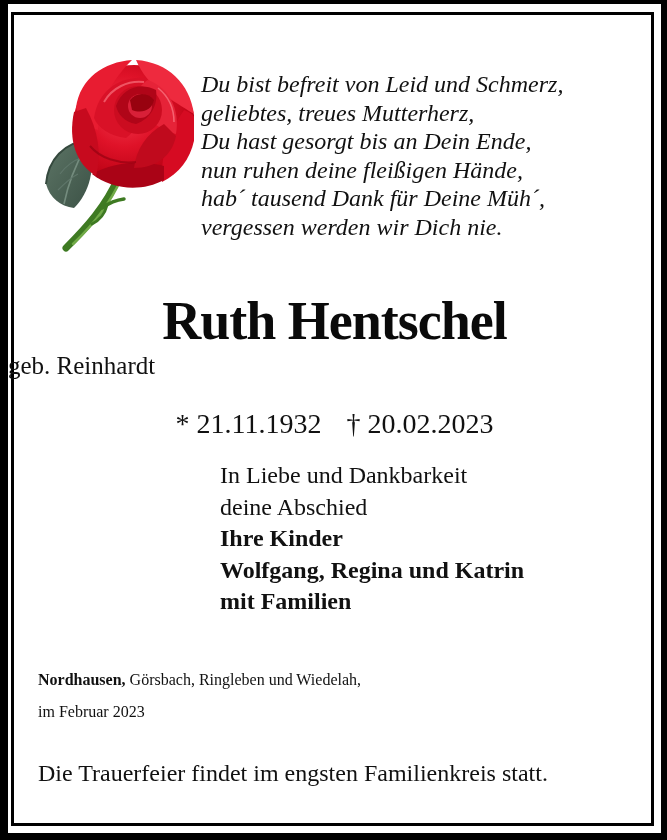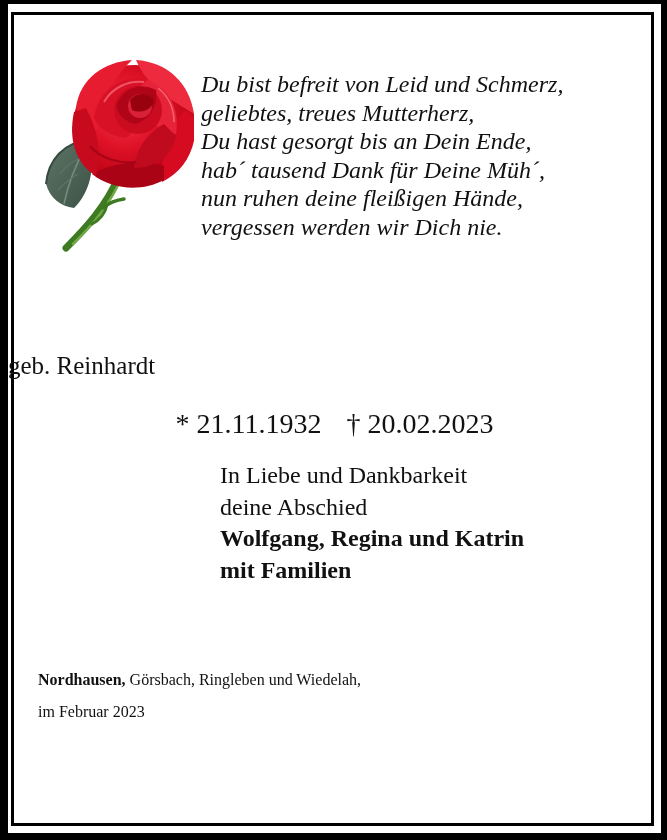--- a/index.html
+++ b/index.html
@@ -158,39 +158,42 @@
           <path d="M-44 24 C-34 36 -16 42 2 40" stroke="#8c000f" stroke-width="2" fill="none" opacity="0.6"></path>
           <path d="M24 -34 C34 -26 40 -14 40 0" stroke="#ff8a94" stroke-width="1.6" fill="none" opacity="0.6"></path>
         </g>
       </svg>
     </div>
 
     <div class="poem">
       <div>Du bist befreit von Leid und Schmerz,</div>
       <div>geliebtes, treues Mutterherz,</div>
       <div>Du hast gesorgt bis an Dein Ende,</div>
+      <div>nun ruhen deine fleißigen Hände,</div>
       <div>hab´ tausend Dank für Deine Müh´,</div>
-      <div>nun ruhen deine fleißigen Hände,</div>
       <div>vergessen werden wir Dich nie.</div>
     </div>
 
+    <div class="name">Ruth Hentschel</div>
     <div class="maiden">geb. Reinhardt</div>
     <div class="dates">
       <span class="birth">* 21.11.1932</span>
       <span class="death">† 20.02.2023</span>
     </div>
 
     <div class="farewell">
       <div>In Liebe und Dankbarkeit</div>
       <div>deine Abschied</div>
+      <div class="bold">Ihre Kinder</div>
       <div class="bold">Wolfgang, Regina und Katrin</div>
       <div class="bold">mit Familien</div>
     </div>
 
     <div class="closing">
       <div>
         <span class="bold">Nordhausen,</span><span> Görsbach, Ringleben und Wiedelah,</span>
       </div>
       <div>im Februar 2023</div>
     </div>
 
+    <div class="ceremony">Die Trauerfeier findet im engsten Familienkreis statt.</div>
   </div>
 </div>
 
 </body></html>

